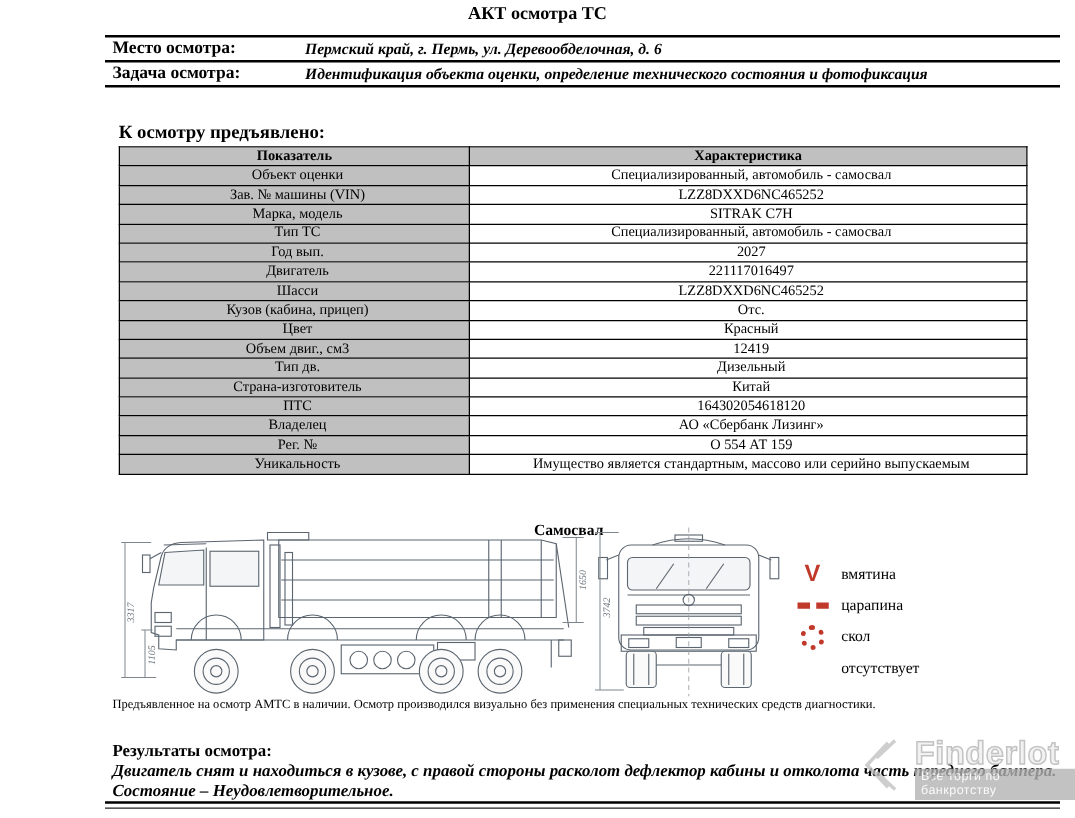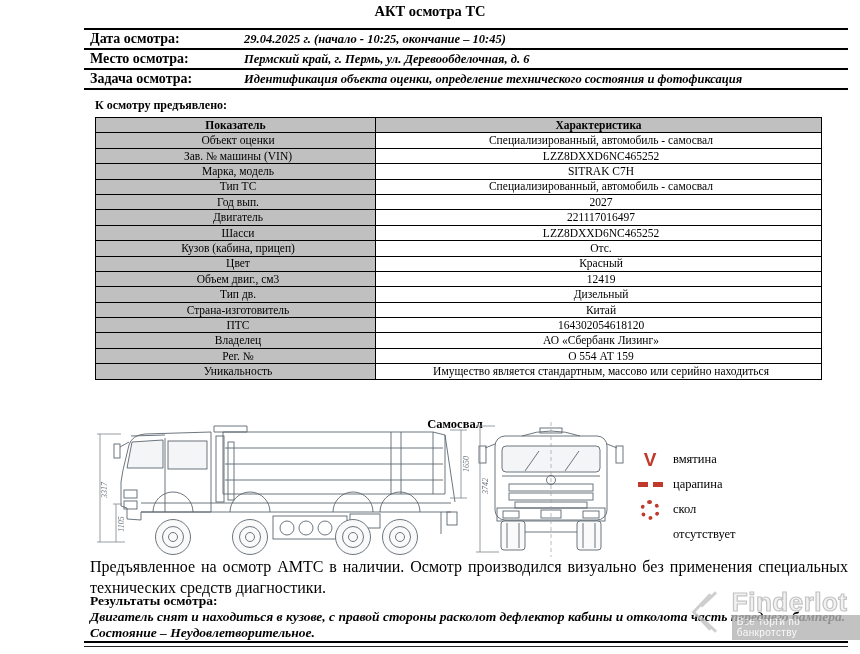--- a/index.html
+++ b/index.html
@@ -10,21 +10,21 @@
   .doc-title{position:absolute;top:3px;left:0;width:860px;text-align:center;
              font-size:14.5px;font-weight:bold;}
 
   
   .meta{position:absolute;top:28px;left:84px;width:764px;border-top:2px solid #000;}
   .meta-row{display:flex;align-items:center;height:18px;border-bottom:2px solid #000;padding:0;}
   .meta-label{width:148px;font-weight:bold;font-size:14px;white-space:nowrap;padding-left:6px;}
   .meta-value{flex:1;font-size:12.5px;font-weight:bold;font-style:italic;padding-left:6px;white-space:nowrap;}
 
   
-  .sec-heading{position:absolute;left:95px;font-size:12px;font-weight:bold;}
+  .sec-heading{position:absolute;left:95px;font-size:15px;font-weight:bold;}
   .h-presented{top:98px;}
 
   
   .veh-table{position:absolute;top:117px;left:95px;width:726px;border-collapse:collapse;table-layout:fixed;
              font-size:11.5px;}
   .veh-table td,.veh-table th{border:1px solid #000;height:14.4px;padding:0 0 0 5px;overflow:hidden;
              white-space:nowrap;font-weight:normal;text-align:center;line-height:1.1;}
   .veh-table th{background:#c0c0c0;font-weight:bold;text-align:center;padding:0;}
   .veh-table td.ind{background:#c0c0c0;}
   .col-ind{width:280px;}.col-val{width:446px;}
@@ -41,21 +41,21 @@
   .legend{position:absolute;top:447px;left:627px;width:150px;}
   .lg-row{display:flex;align-items:center;height:25px;}
   .lg-sym{width:46px;display:flex;align-items:center;justify-content:center;}
   .lg-label{font-size:12.5px;}
   .sym-dent{color:#c0392b;font-weight:bold;font-size:19px;font-family:"Liberation Sans",sans-serif;line-height:1;}
   .sym-scratch{display:flex;gap:5px;}
   .sym-scratch i{display:block;width:10px;height:5px;background:#c0392b;}
   .sym-chip{width:12px;height:12px;border:4px dotted #c0392b;border-radius:50%;}
 
   
-  .presence{position:absolute;top:557px;left:90px;width:758px;font-size:16px;
+  .presence{position:absolute;top:557px;left:90px;width:758px;font-size:10px;
             text-align:justify;line-height:1.3;}
 
   
   .h-results{position:absolute;top:593px;left:90px;font-size:13.5px;font-weight:bold;}
   .results-text{position:absolute;top:609px;left:90px;width:760px;font-size:13.5px;
                 font-weight:bold;font-style:italic;line-height:1.15;}
   .rule-a{position:absolute;top:641px;left:84px;width:764px;height:2px;background:#000;}
   .rule-b{position:absolute;top:646px;left:84px;width:764px;height:1px;background:#222;}
 
   
@@ -67,24 +67,20 @@
             padding:1px 5px 2px;margin-top:0px;letter-spacing:.4px;}
 </style>
 </head>
 <body>
 
 <div class="page">
 
   <div class="doc-title">АКТ осмотра ТС</div>
 
   <div class="meta">
-    <div class="meta-row">
-      <span class="meta-label">Дата осмотра:</span>
-      <span class="meta-value">29.04.2025 г. (начало - 10:25, окончание – 10:45)</span>
-    </div>
     <div class="meta-row">
       <span class="meta-label">Место осмотра:</span>
       <span class="meta-value">Пермский край, г. Пермь, ул. Деревообделочная, д. 6</span>
     </div>
     <div class="meta-row">
       <span class="meta-label">Задача осмотра:</span>
       <span class="meta-value">Идентификация объекта оценки, определение технического состояния и фотофиксация</span>
     </div>
   </div>
 
@@ -155,21 +151,21 @@
     <tr>
           <td class="ind">Владелец</td>
           <td>АО «Сбербанк Лизинг»</td>
         </tr>
     <tr>
           <td class="ind">Рег. №</td>
           <td>О 554 АТ 159</td>
         </tr>
     <tr>
           <td class="ind">Уникальность</td>
-          <td>Имущество является стандартным, массово или серийно находиться</td>
+          <td>Имущество является стандартным, массово или серийно выпускаемым</td>
         </tr>
   </tbody>
     </table>
 
   <div class="ext-wrap">
     <div class="ext-sub">Самосвал</div>
   </div>
 
   <svg class="truck-svg" width="540" height="140" viewBox="0 0 540 140">
     <g stroke="#5c6670" stroke-width="0.9" fill="none">

